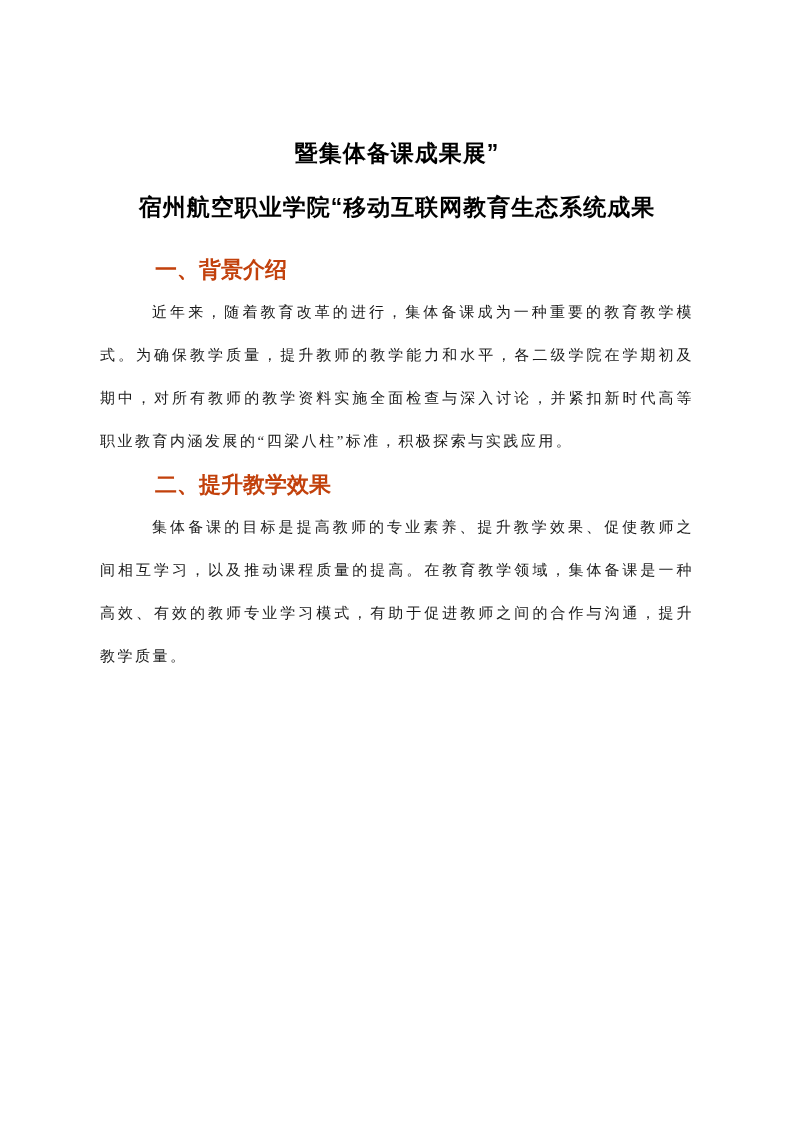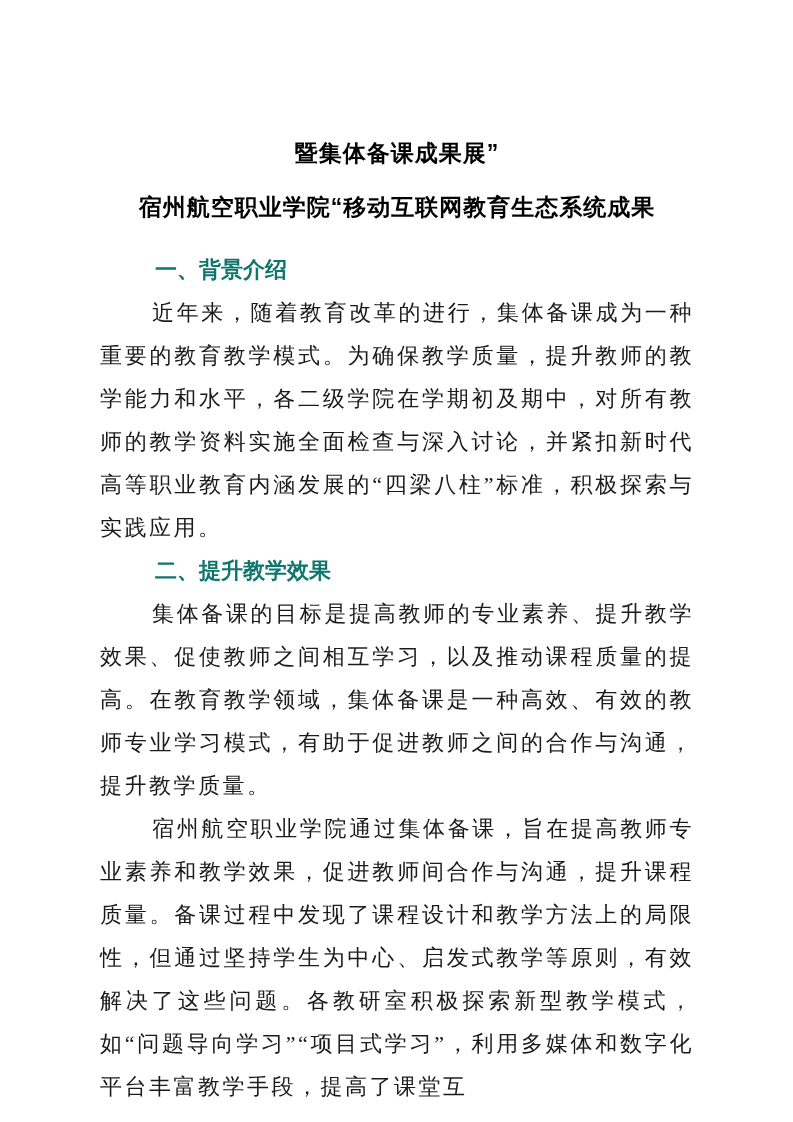--- a/index.html
+++ b/index.html
@@ -34,26 +34,26 @@
   .title-line {
     display: block;
   }
   .section-heading {
     margin: 0;
     font-family: "Liberation Sans", sans-serif;
     font-weight: bold;
     font-size: 22px;
     line-height: 43px;
     text-indent: 55px;
-    color: #0f766e;
+    color: #c2410c;
   }
   .body-para {
     margin: 0;
     font-family: "Liberation Serif", serif;
-    font-size: 22px;
+    font-size: 15px;
     line-height: 43px;
     letter-spacing: 2.5px;
     text-align: justify;
     text-indent: 52px;
     color: #1a1a1a;
   }
 </style>
 </head>
 <body>
 
@@ -66,16 +66,15 @@
     </h1>
 
     <h2 class="section-heading">一、背景介绍</h2>
 
     <p class="body-para">近年来，随着教育改革的进行，集体备课成为一种重要的教育教学模式。为确保教学质量，提升教师的教学能力和水平，各二级学院在学期初及期中，对所有教师的教学资料实施全面检查与深入讨论，并紧扣新时代高等职业教育内涵发展的“四梁八柱”标准，积极探索与实践应用。</p>
 
     <h2 class="section-heading">二、提升教学效果</h2>
 
     <p class="body-para">集体备课的目标是提高教师的专业素养、提升教学效果、促使教师之间相互学习，以及推动课程质量的提高。在教育教学领域，集体备课是一种高效、有效的教师专业学习模式，有助于促进教师之间的合作与沟通，提升教学质量。</p>
 
-    <p class="body-para">宿州航空职业学院通过集体备课，旨在提高教师专业素养和教学效果，促进教师间合作与沟通，提升课程质量。备课过程中发现了课程设计和教学方法上的局限性，但通过坚持学生为中心、启发式教学等原则，有效解决了这些问题。各教研室积极探索新型教学模式，如“问题导向学习”“项目式学习”，利用多媒体和数字化平台丰富教学手段，提高了课堂互</p>
 
   </div>
 </div>
 
 </body></html>

